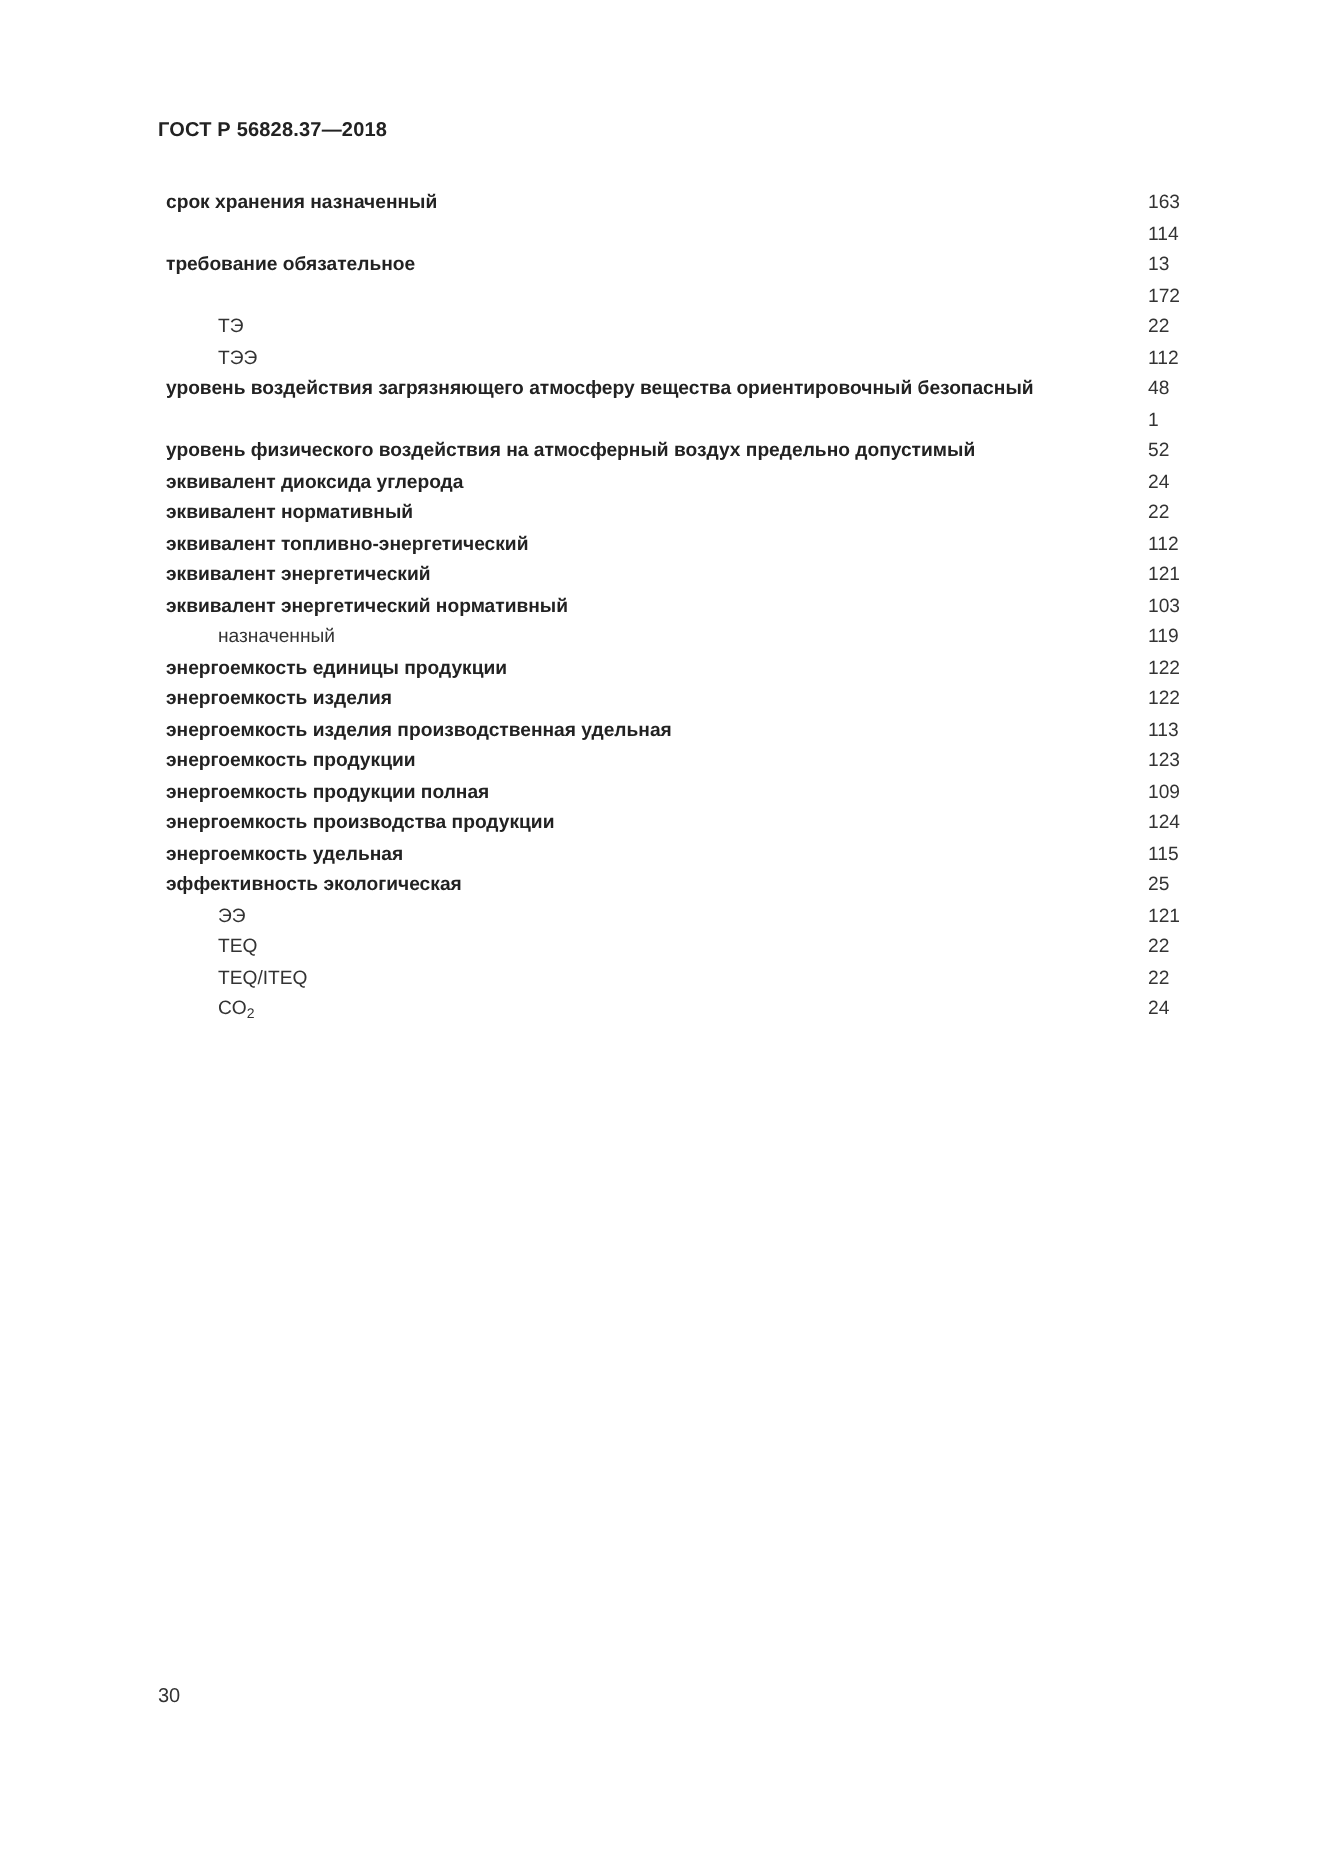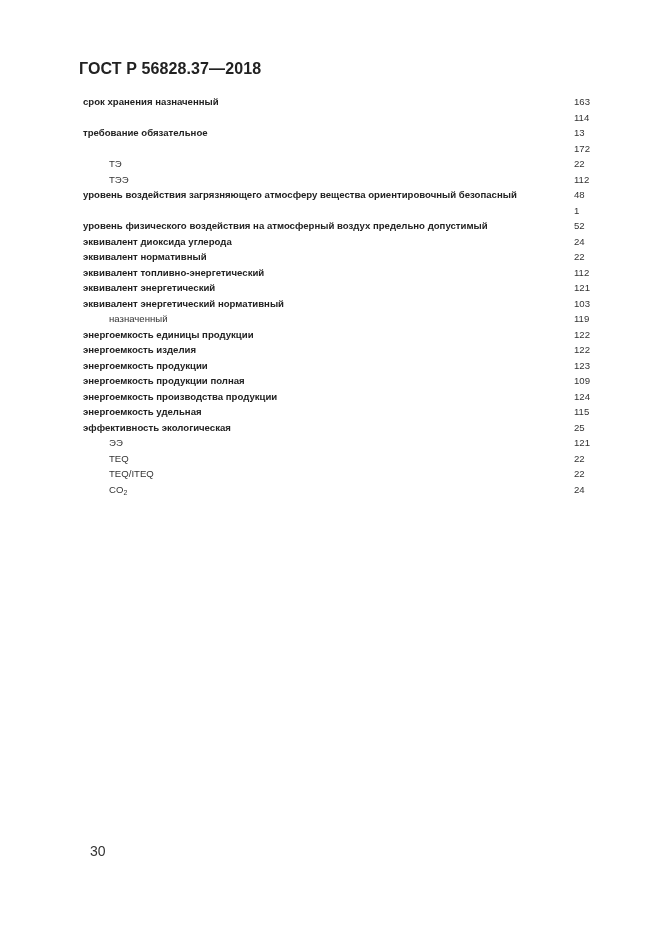--- a/index.html
+++ b/index.html
@@ -12,21 +12,21 @@
       height: 935px;
       position: relative;
       overflow: hidden;
       font-family: "Liberation Sans", sans-serif;
       color: #1a1a1a;
     }
     .page-header {
       position: absolute;
       left: 79px;
       top: 60px;
-      font-size: 16px;
+      font-size: 10px;
       font-weight: bold;
       letter-spacing: 0.1px;
       color: #222;
     }
     .index-list {
       position: absolute;
       left: 83px;
       top: 94px;
       width: 520px;
       margin: 0;
@@ -61,23 +61,23 @@
       color: #333;
       white-space: nowrap;
     }
     .index-term sub {
       font-size: 7px;
       vertical-align: -2px;
       line-height: 0;
     }
     .page-number {
       position: absolute;
-      left: 90px;
+      left: 79px;
       top: 843px;
-      font-size: 14px;
+      font-size: 10px;
       color: #333;
       text-align: center;
     }
   </style>
 </head>
 <body>
 
 <div class="page-header">ГОСТ Р 56828.37—2018</div>
 
 <ul class="index-list" id="index-list">
@@ -140,20 +140,24 @@
     </li>
     <li class="index-row">
       <span class="index-term bold"><span>энергоемкость единицы продукции</span></span>
       <span class="index-page">122</span>
     </li>
     <li class="index-row">
       <span class="index-term bold"><span>энергоемкость изделия</span></span>
       <span class="index-page">122</span>
     </li>
     <li class="index-row">
+      <span class="index-term bold"><span>энергоемкость изделия производственная удельная</span></span>
+      <span class="index-page">113</span>
+    </li>
+    <li class="index-row">
       <span class="index-term bold"><span>энергоемкость продукции</span></span>
       <span class="index-page">123</span>
     </li>
     <li class="index-row">
       <span class="index-term bold"><span>энергоемкость продукции полная</span></span>
       <span class="index-page">109</span>
     </li>
     <li class="index-row">
       <span class="index-term bold"><span>энергоемкость производства продукции</span></span>
       <span class="index-page">124</span>

